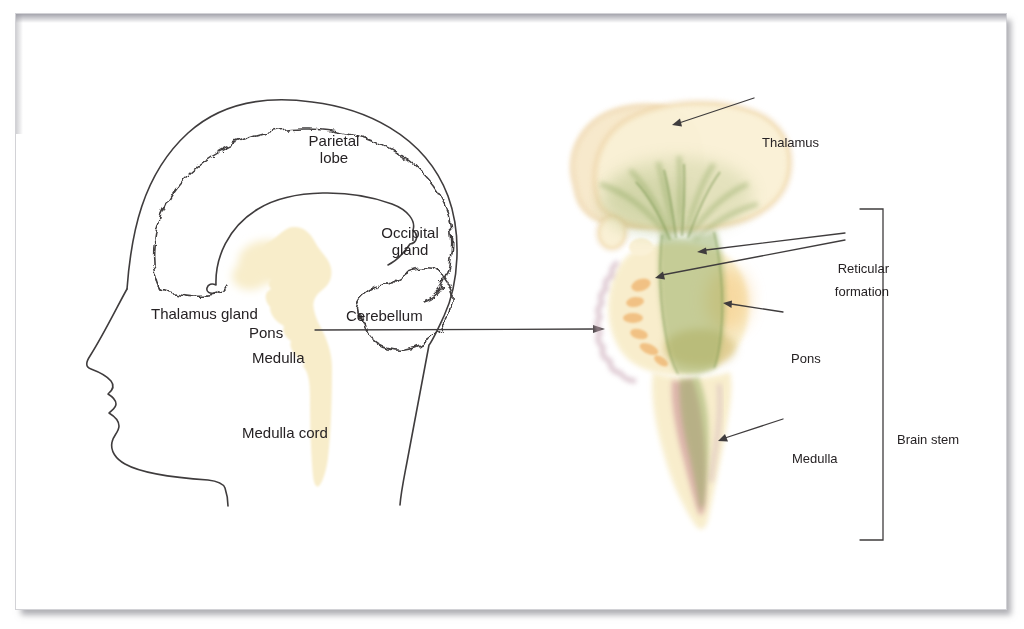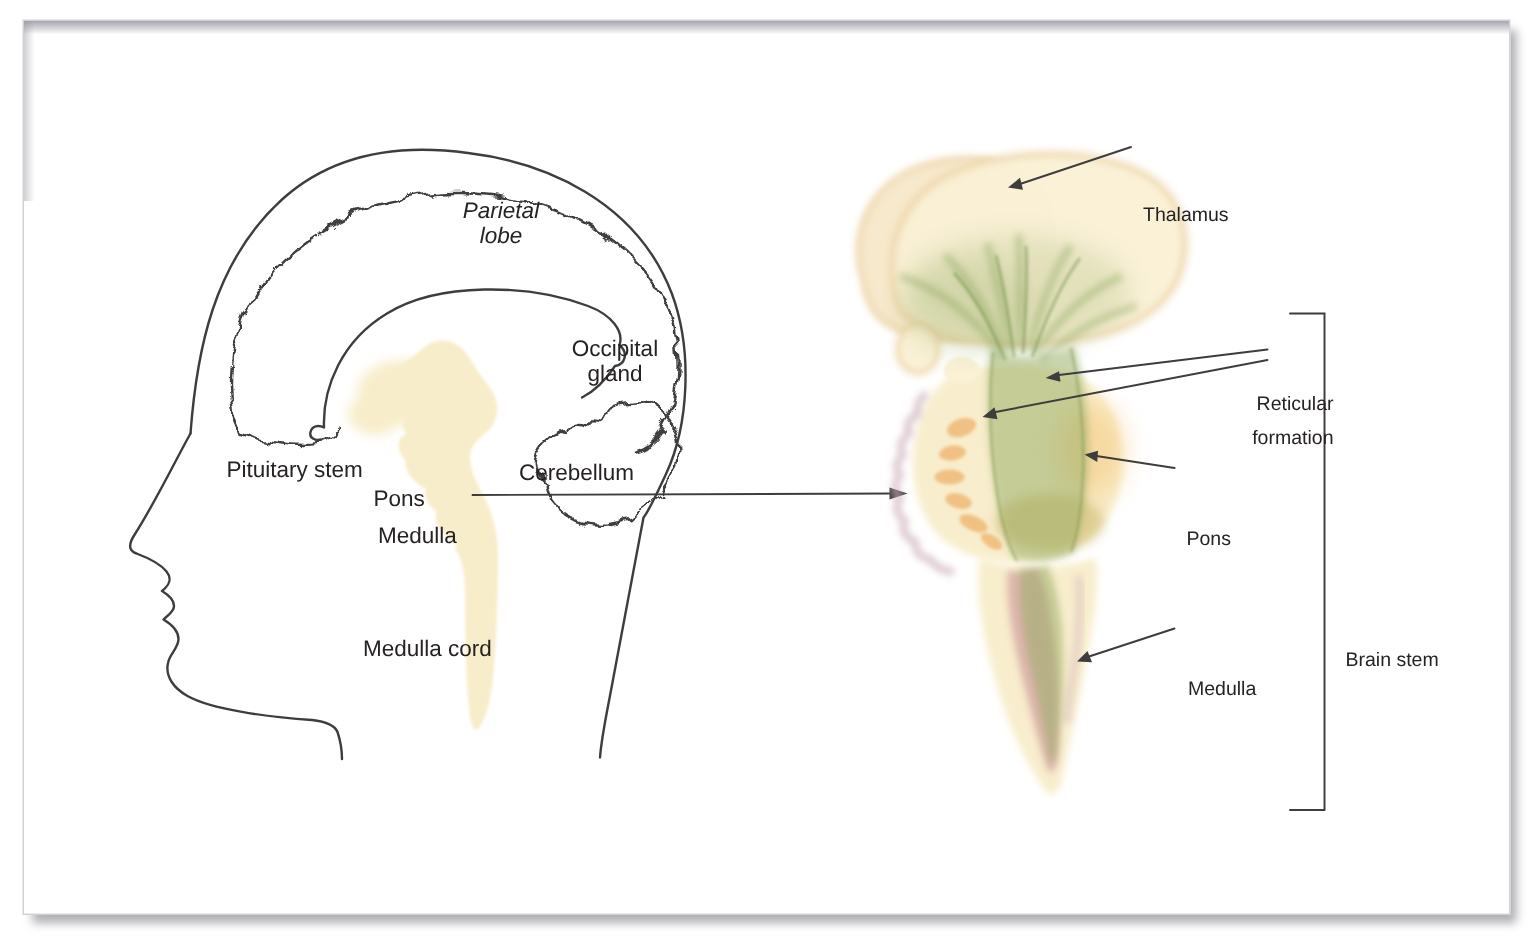--- a/index.html
+++ b/index.html
@@ -290,25 +290,25 @@
       </g>
       <g>
         <line class="thin-ink" x1="783" y1="419" x2="725" y2="438"></line>
         <polygon class="ink-fill" points="718,441 725,434 728,441.5"></polygon>
       </g>
 
       <path class="thin-ink" stroke-width="1.6" d="M 860,209 L 883,209 L 883,540 L 860,540"></path>
     </g>
   </svg>
 
-  <div class="lbl two" style="left:294px;top:132px;width:80px;font-style:italic;">Parietal lobe</div>
+  <div class="lbl two" style="left:294px;top:132px;width:80px;">Parietal lobe</div>
 
   <div class="lbl two" style="left:370px;top:224px;width:80px;">Occipital gland</div>
 
-  <div class="lbl" style="left:151px;top:305px;">Pituitary stem</div>
+  <div class="lbl" style="left:151px;top:305px;">Thalamus gland</div>
 
   <div class="lbl" style="left:249px;top:324px;">Pons</div>
 
   <div class="lbl" style="left:252px;top:349px;">Medulla</div>
 
   <div class="lbl" style="left:346px;top:307px;">Cerebellum</div>
 
   <div class="lbl" style="left:242px;top:424px;">Medulla cord</div>
 
   <div class="lbl right-side" style="left:762px;top:87px;">Thalamus</div>

